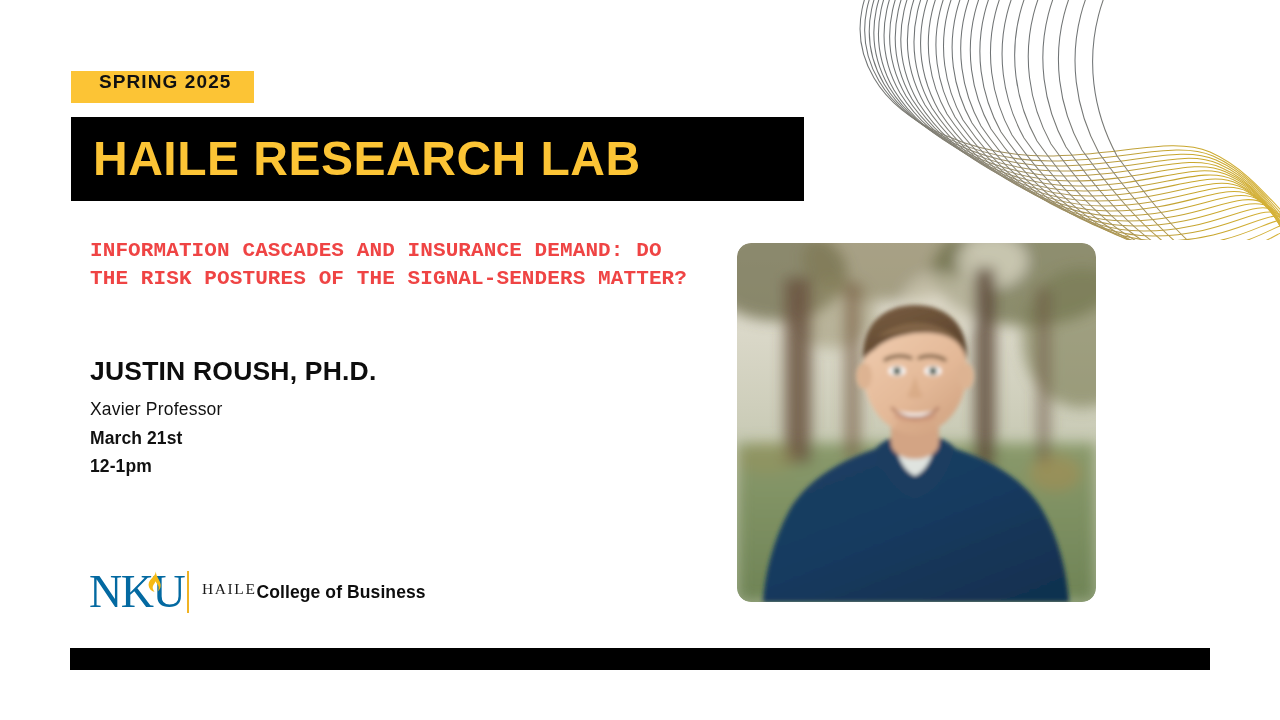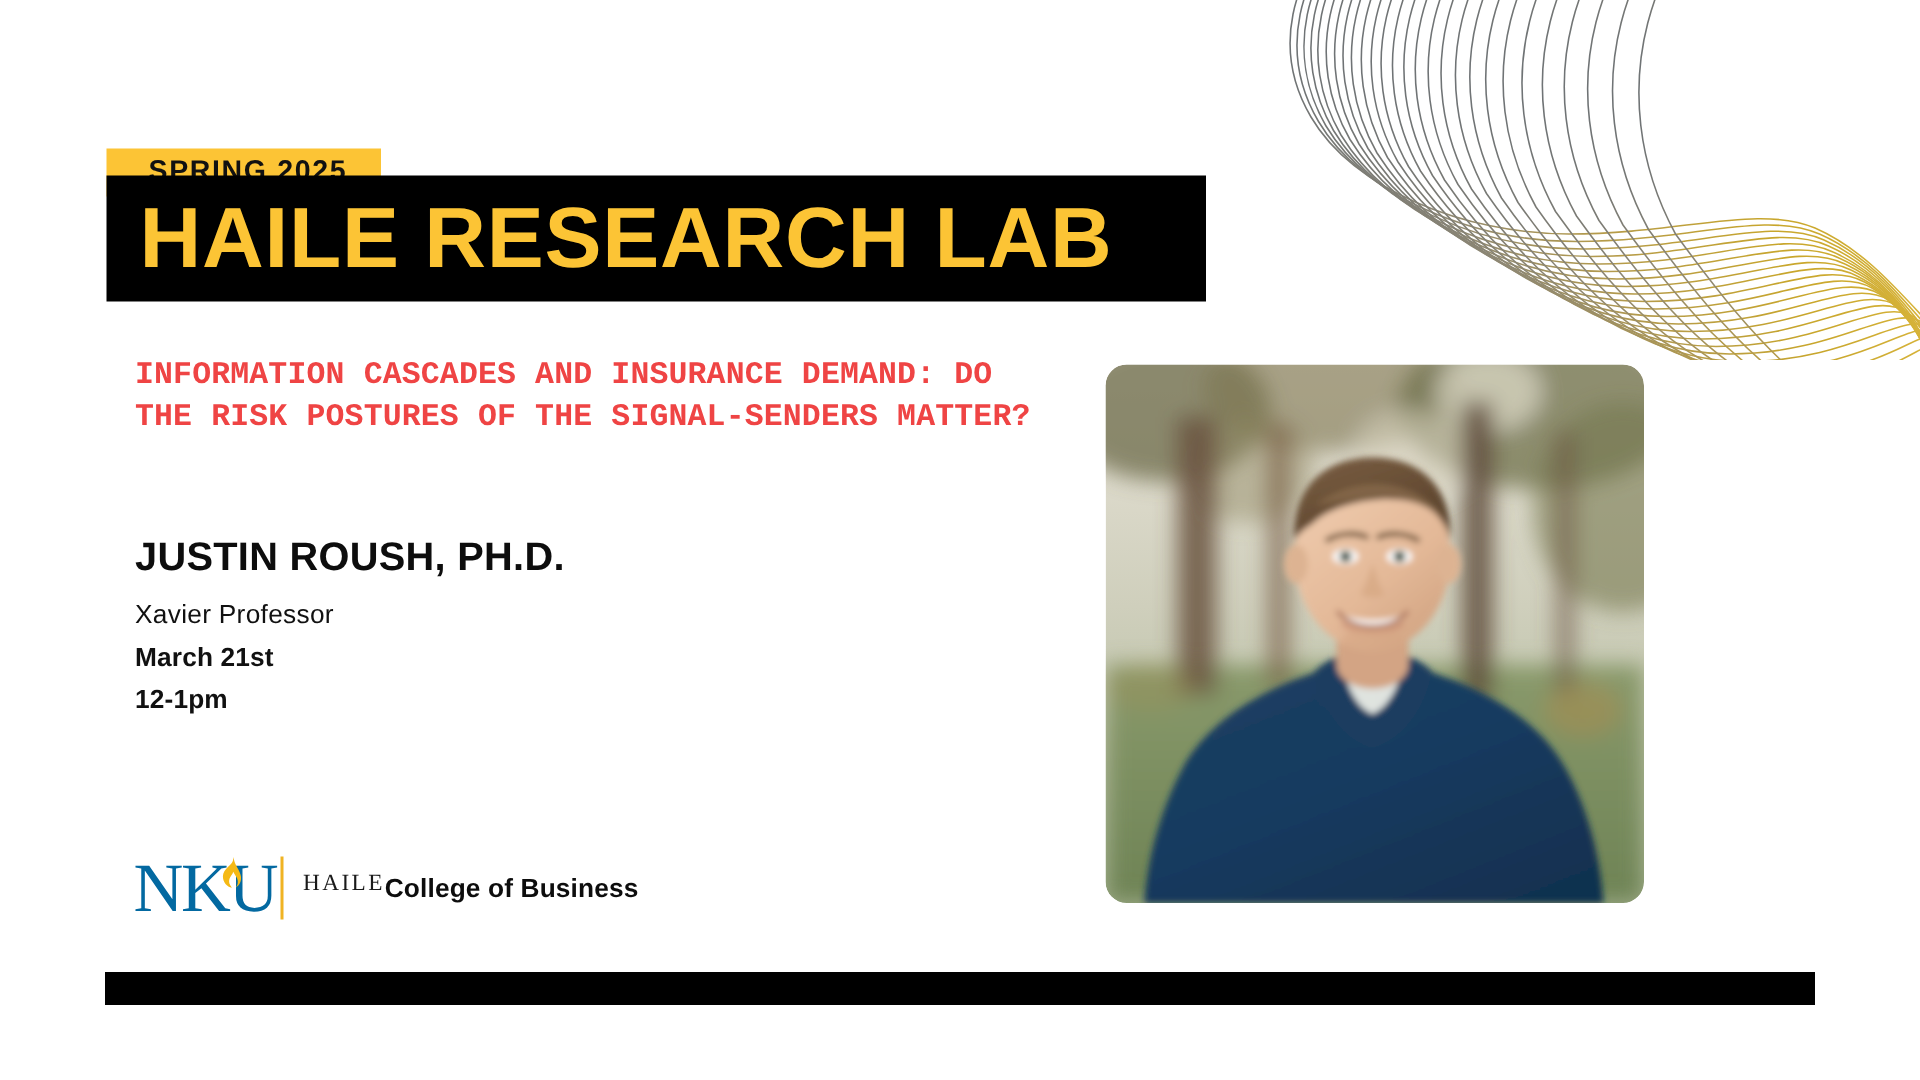--- a/index.html
+++ b/index.html
@@ -27,24 +27,23 @@
   }
 
   
   #season-badge {
     position: absolute;
     left: 71px;
     top: 71px;
     height: 32px;
     padding: 0 22px 0 28px;
     display: flex;
-    align-items: center;
+    align-items: flex-start;
     background: #FCC435;
     box-sizing: border-box;
-    margin-top: 28px;
   }
   #season-badge .txt {
     font-size: 19px;
     font-weight: 600;
     letter-spacing: 1.1px;
     color: #111111;
     white-space: nowrap;
   }
 
   
@@ -55,21 +54,21 @@
     width: 733px;
     height: 84px;
     background: #000000;
     display: flex;
     align-items: center;
     box-sizing: border-box;
     padding-left: 22px;
   }
   #series-banner .txt {
     color: #FCC435;
-    font-size: 57px;
+    font-size: 48px;
     font-weight: 700;
     letter-spacing: 0.5px;
     line-height: 1;
     white-space: nowrap;
   }
 
   
   #talk-title {
     position: absolute;
     left: 90px;

